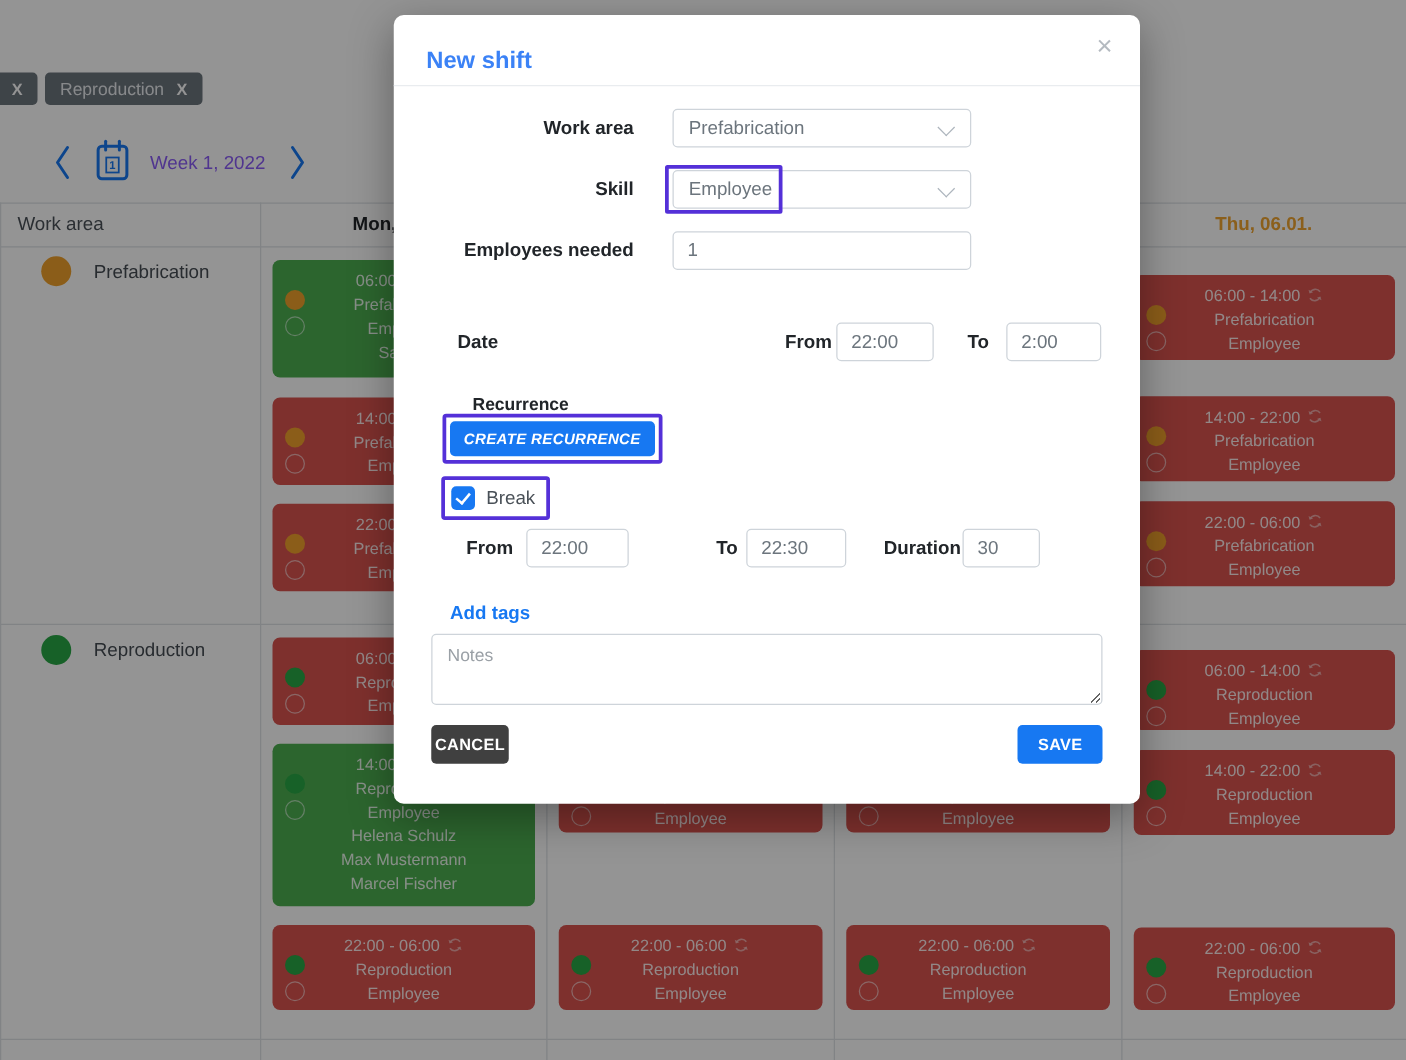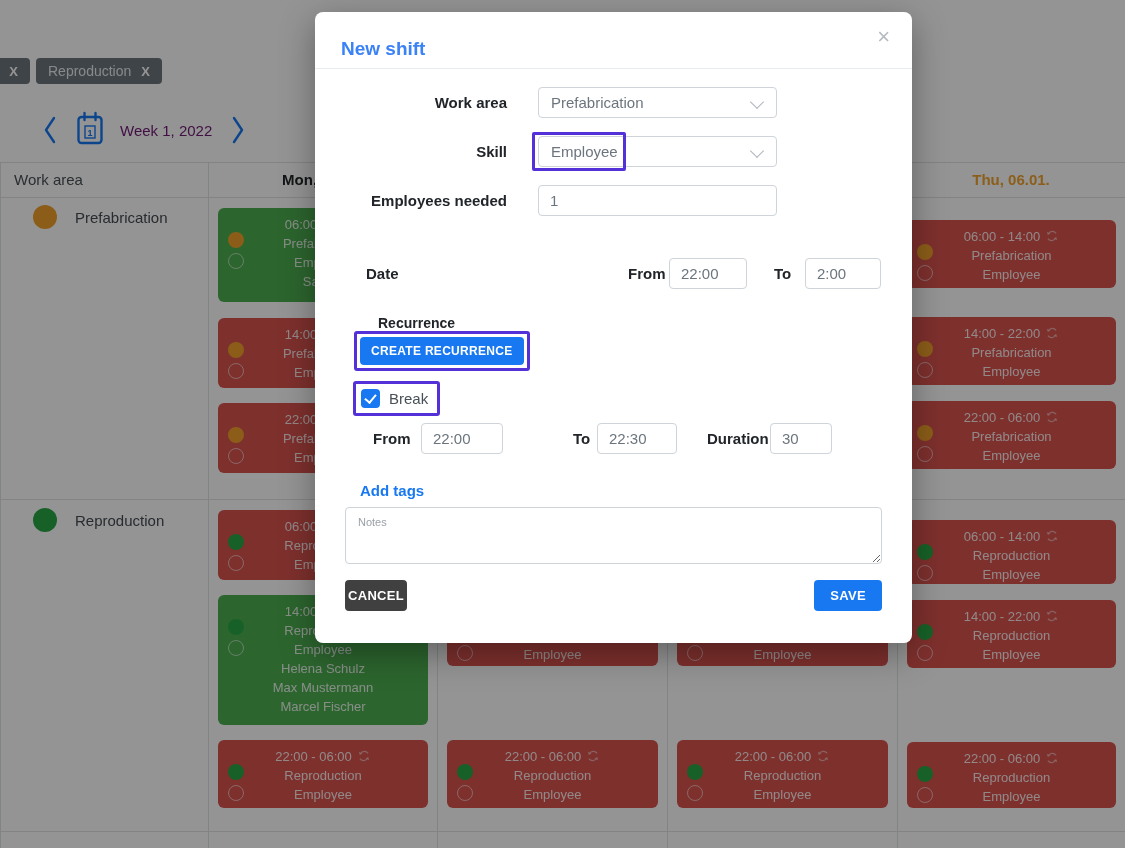--- a/index.html
+++ b/index.html
@@ -5,21 +5,21 @@
   html,body{margin:0;padding:0;background:#444;}
   .page{position:relative;width:1125px;height:848px;background:#fff;overflow:hidden;
         font-family:"Liberation Sans",sans-serif;}
   
   .bg{position:absolute;inset:0;z-index:1;}
   .chip{position:absolute;top:58px;height:26px;background:#6c757d;border-radius:4px;
         color:#e9ecef;font-size:14px;display:flex;align-items:center;gap:10px;padding:0 12px;box-sizing:border-box;}
   .chip .x{color:#fff;font-weight:700;font-size:13px;}
   .chip.partial{left:-20px;width:50px;justify-content:flex-end;}
   .weeknav{position:absolute;left:40px;top:110px;height:40px;display:flex;align-items:center;gap:16px;}
-  .weeknav .wlabel{color:#701a75;font-size:15px;}
+  .weeknav .wlabel{color:#8b5cf6;font-size:15px;}
   .vline{position:absolute;top:162px;bottom:0;width:1px;background:#dee2e6;}
   .hline{position:absolute;left:0;right:0;height:1px;background:#dee2e6;}
   .corner-h{position:absolute;left:14px;top:171px;font-size:15px;color:#495057;}
   .day-h{position:absolute;top:171px;font-size:15px;font-weight:700;color:#212529;text-align:center;}
   .day-h.hl{color:#efa42f;}
   .arealabel{position:absolute;display:flex;align-items:center;gap:18px;padding-left:33px;}
   .arealabel .adot{width:24px;height:24px;border-radius:50%;}
   .arealabel .aname{font-size:15px;color:#454c53;}
   
   .card{position:absolute;border-radius:6px;color:rgba(255,255,255,.88);font-size:13px;
@@ -48,28 +48,28 @@
   .select{border:1px solid #ced4da;border-radius:4px;background:#fff;display:flex;align-items:center;
           padding:0 12px;color:#6c757d;font-size:15px;position:relative;}
   .chev{position:absolute;right:14px;top:9px;width:9px;height:9px;border-right:1.5px solid #adb5bd;
         border-bottom:1.5px solid #adb5bd;transform:rotate(45deg);}
   .tinput{position:absolute;height:31px;border:1px solid #ced4da;border-radius:4px;font-size:15px;
           color:#6c757d;padding:0 11px;box-sizing:border-box;font-family:"Liberation Sans",sans-serif;outline:none;}
   .annot{border:3px solid #5430d8;}
   .skill-annot{position:absolute;left:-7px;top:-5px;width:88px;height:33px;border-radius:2px;pointer-events:none;}
   .purplebox{position:absolute;display:inline-flex;align-items:center;}
   .btn{border:none;border-radius:4px;color:#fff;font-weight:700;font-family:"Liberation Sans",sans-serif;cursor:pointer;}
-  .btn-recur{background:#1778f2;font-size:12px;letter-spacing:.3px;padding:7px 11px;}
+  .btn-recur{background:#1778f2;font-size:12px;letter-spacing:.3px;padding:7px 11px;font-style:italic;}
   .checkbox{width:19px;height:19px;background:#1778f2;border-radius:4px;position:relative;cursor:pointer;}
   .checkbox:after{content:"";position:absolute;left:6px;top:3px;width:5px;height:9px;
         border-right:2px solid #fff;border-bottom:2px solid #fff;transform:rotate(40deg);}
   .breaklbl{font-size:15px;color:#495057;margin-left:9px;}
   .addtags{position:absolute;left:45px;top:470px;color:#1778f2;font-size:15px;font-weight:700;cursor:pointer;}
   .notes{position:absolute;left:30px;top:495px;width:537px;height:57px;box-sizing:border-box;
-         border:1px solid #ced4da;border-radius:4px;font-size:11px;color:#6c757d;padding:8px 12px;
+         border:1px solid #ced4da;border-radius:4px;font-size:14px;color:#6c757d;padding:8px 12px;
          font-family:"Liberation Sans",sans-serif;resize:both;outline:none;}
   .notes::placeholder{color:#9aa0a6;}
   .btn-cancel{position:absolute;left:30px;top:568px;background:#404040;font-size:13px;padding:8px 3px;letter-spacing:.3px;}
   .btn-save{position:absolute;right:30px;top:568px;background:#1778f2;font-size:13px;padding:8px 16px;letter-spacing:.3px;}
 </style>
 </head>
 <body>
 
 <div class="page">
 

